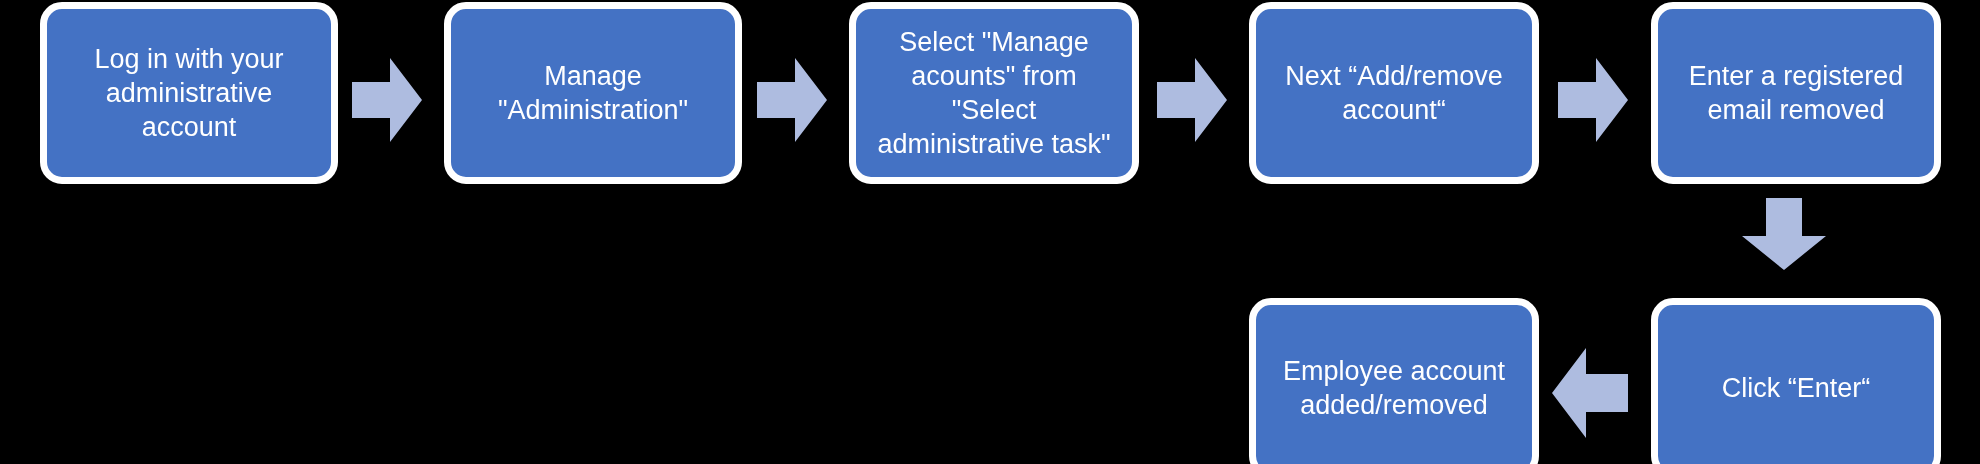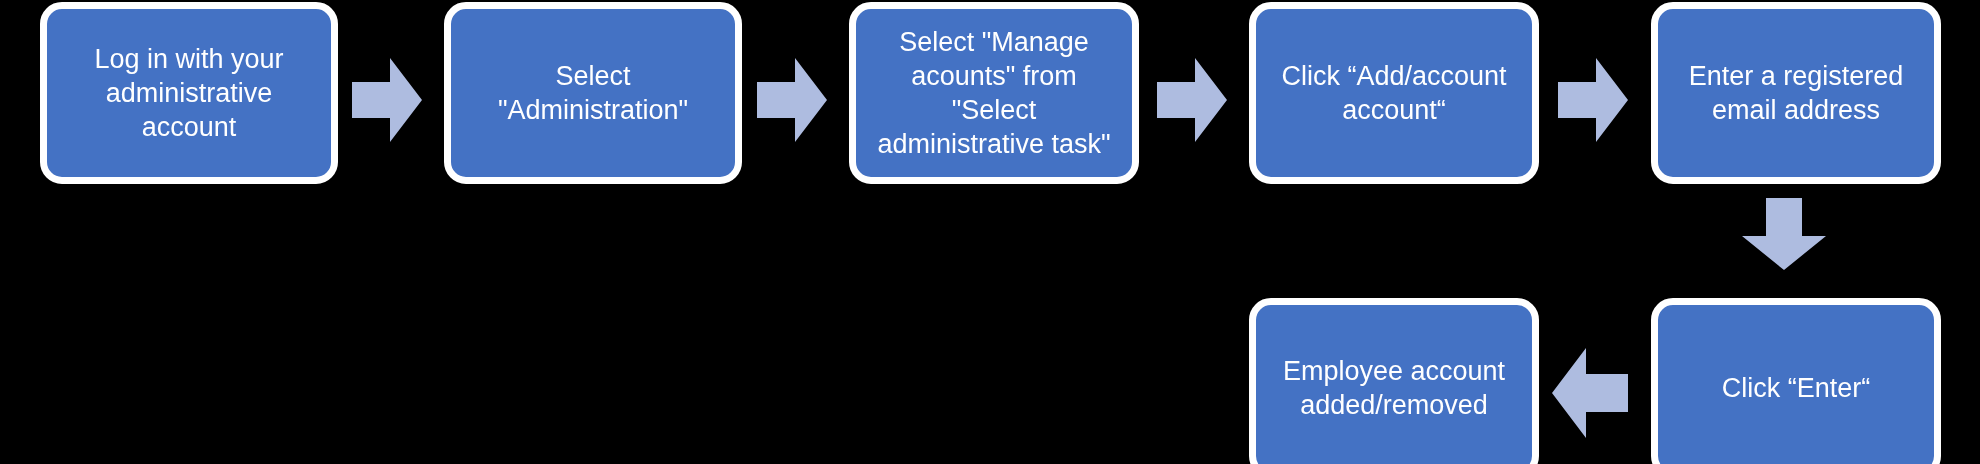--- a/index.html
+++ b/index.html
@@ -79,21 +79,21 @@
 administrative account</span>
   </div>
 
   <div class="arrow a1">
     <svg width="70" height="84" viewBox="0 0 70 84" aria-hidden="true">
       <polygon points="0,24 38,24 38,0 70,42 38,84 38,60 0,60" fill="#AEBCE0"></polygon>
     </svg>
   </div>
 
   <div class="node n2">
-    <span class="node-label">Select
+    <span class="node-label">Manage
 "Administration"</span>
   </div>
 
   <div class="arrow a2">
     <svg width="70" height="84" viewBox="0 0 70 84" aria-hidden="true">
       <polygon points="0,24 38,24 38,0 70,42 38,84 38,60 0,60" fill="#AEBCE0"></polygon>
     </svg>
   </div>
 
   <div class="node n3">
@@ -102,33 +102,33 @@
 administrative task"</span>
   </div>
 
   <div class="arrow a3">
     <svg width="70" height="84" viewBox="0 0 70 84" aria-hidden="true">
       <polygon points="0,24 38,24 38,0 70,42 38,84 38,60 0,60" fill="#AEBCE0"></polygon>
     </svg>
   </div>
 
   <div class="node n4">
-    <span class="node-label">Click “Add/account
+    <span class="node-label">Next “Add/remove
 account“</span>
   </div>
 
   <div class="arrow a4">
     <svg width="70" height="84" viewBox="0 0 70 84" aria-hidden="true">
       <polygon points="0,24 38,24 38,0 70,42 38,84 38,60 0,60" fill="#AEBCE0"></polygon>
     </svg>
   </div>
 
   <div class="node n5">
     <span class="node-label">Enter a registered
-email address</span>
+email removed</span>
   </div>
 
   <div class="arrow a-down">
     <svg width="84" height="72" viewBox="0 0 84 72" aria-hidden="true">
       <polygon points="24,0 60,0 60,38 84,38 42,72 0,38 24,38" fill="#AEBCE0"></polygon>
     </svg>
   </div>
 
   <div class="node n6">
     <span class="node-label">Employee account

